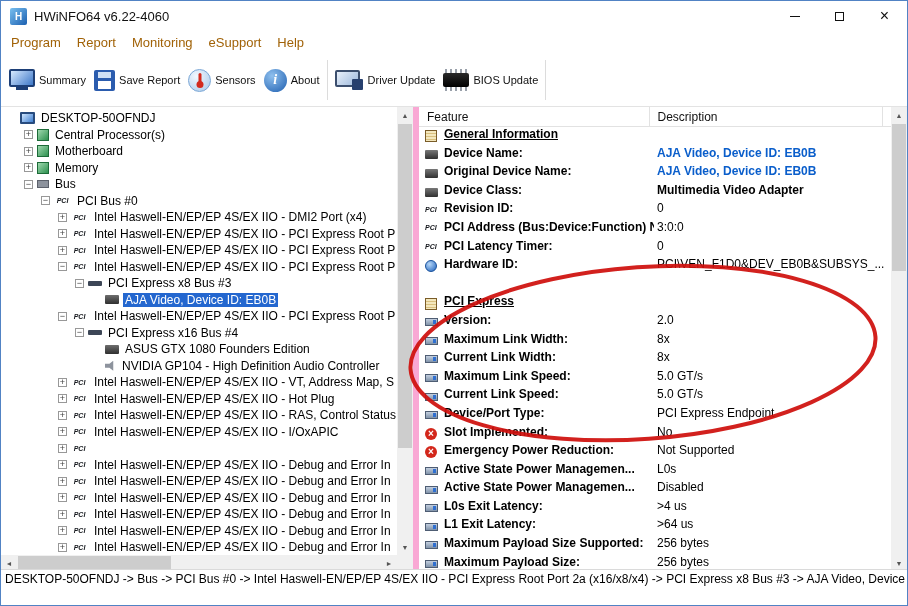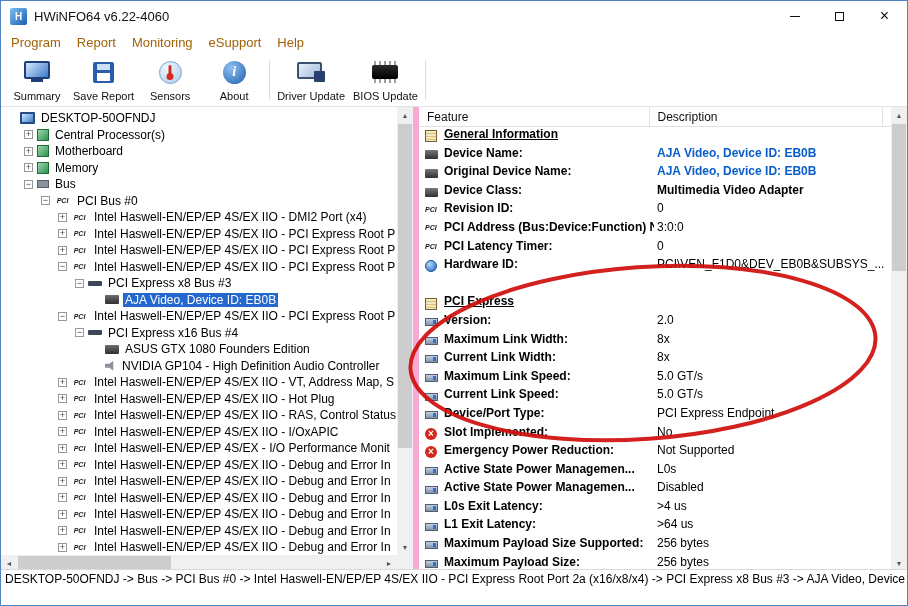--- a/index.html
+++ b/index.html
@@ -12,21 +12,21 @@
 .win-controls{margin-left:auto;display:flex;align-self:stretch}
 .win-btn{width:45px;display:flex;align-items:center;justify-content:center;color:#111}
 .min-glyph{width:10px;height:1px;background:#111}
 .max-glyph{width:9px;height:9px;border:1px solid #111}
 .close-glyph{font-size:16px;line-height:1}
 
 .menubar{height:23px;display:flex;align-items:center;padding-left:2px}
 .menu-item{font-size:13px;padding:2px 8px;color:#a16207}
 
 .toolbar{height:53px;border-bottom:1px solid #e3e3e3;display:flex;align-items:stretch;padding-left:4px}
-.tool-btn{min-width:64px;padding:0 4px;display:flex;flex-direction:column;align-items:center;justify-content:center;gap:4px}
+.tool-btn{min-width:64px;padding:0 4px;display:flex;flex-direction:row;align-items:center;justify-content:center;gap:4px}
 .tool-label{font-size:11px;color:#111;white-space:nowrap}
 .tb-ico{height:27px;display:flex;align-items:center;justify-content:center}
 .tool-sep{width:1px;background:#dcdcdc;margin:6px 3px}
 .tb-ic-summary{width:26px;height:18px;border:2px solid #1d3f77;border-radius:2px;background:linear-gradient(135deg,#d6e9ff,#3e78c8);position:relative;margin-bottom:4px}
 .tb-ic-summary::after{content:"";position:absolute;left:50%;bottom:-5px;transform:translateX(-50%);width:12px;height:3px;background:#1d3f77}
 .tb-ic-save{width:21px;height:21px;background:#2b5cae;border-radius:2px;position:relative}
 .tb-ic-save::before{content:"";position:absolute;top:2px;left:4px;width:13px;height:6px;background:#cfe0f5}
 .tb-ic-save::after{content:"";position:absolute;bottom:2px;left:4px;width:13px;height:8px;background:#fff}
 .tb-ic-sensors{width:23px;height:23px;border-radius:50%;border:1px solid #79a6d6;background:radial-gradient(circle at 35% 30%,#f2f8ff,#a9c9e8);position:relative}
 .tb-ic-sensors::before{content:"";position:absolute;left:50%;top:3px;transform:translateX(-50%);width:3px;height:11px;background:#d32b1e;border-radius:2px}
@@ -268,21 +268,20 @@
             <span class="tree-label">Intel Haswell-EN/EP/EP 4S/EX IIO - RAS, Control Status</span>
           </div>
           <div class="tree-row" style="padding-left: 57px;">
             <span class="expander">+</span>
             <span class="t-ico t-ic-pci"></span>
             <span class="tree-label">Intel Haswell-EN/EP/EP 4S/EX IIO - I/OxAPIC</span>
           </div>
           <div class="tree-row" style="padding-left: 57px;">
             <span class="expander">+</span>
             <span class="t-ico t-ic-pci"></span>
-            <span class="tree-label">Intel Haswell-EN/EP/EP 4S/EX - I/O Performance Monit</span>
           </div>
           <div class="tree-row" style="padding-left: 57px;">
             <span class="expander">+</span>
             <span class="t-ico t-ic-pci"></span>
             <span class="tree-label">Intel Haswell-EN/EP/EP 4S/EX IIO - Debug and Error In</span>
           </div>
           <div class="tree-row" style="padding-left: 57px;">
             <span class="expander">+</span>
             <span class="t-ico t-ic-pci"></span>
             <span class="tree-label">Intel Haswell-EN/EP/EP 4S/EX IIO - Debug and Error In</span>

